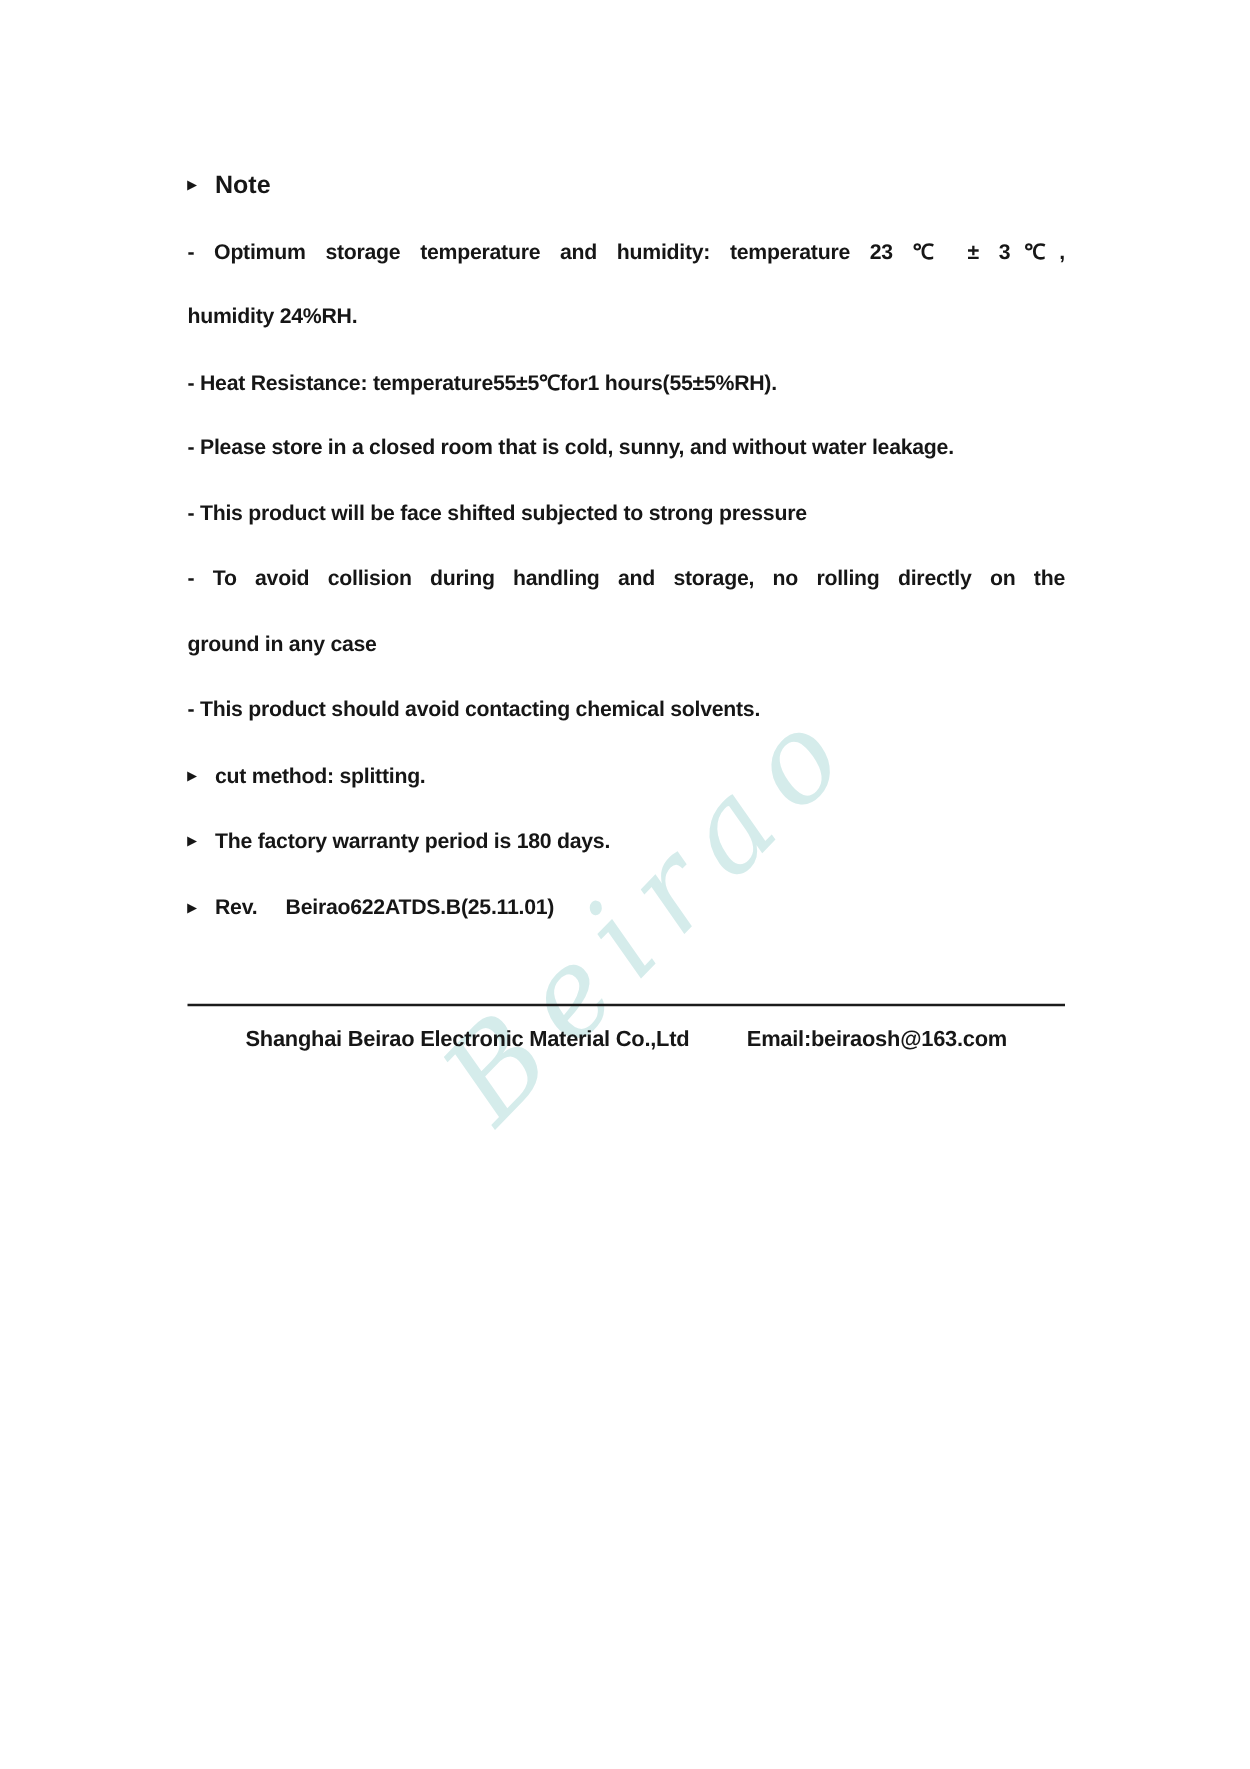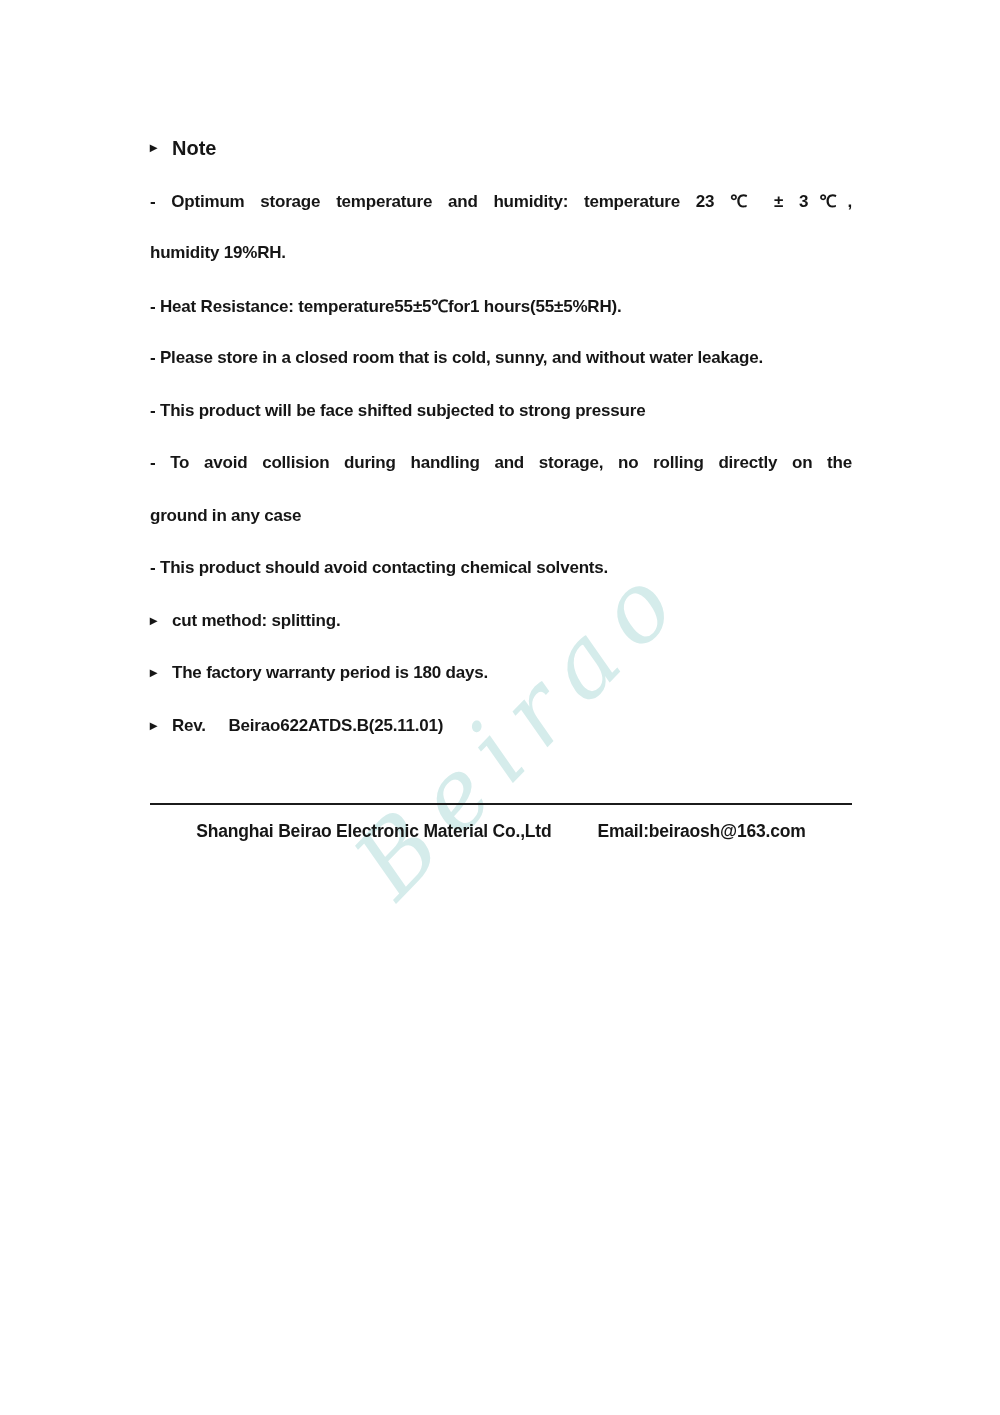--- a/index.html
+++ b/index.html
@@ -103,21 +103,21 @@
       <span class="bullet">▸</span>
       <span class="txt">Note</span>
     </div>
     <div>
         <div class="line justify">
 
     <span class="txt">- Optimum storage temperature and humidity: temperature 23 ℃ ± 3℃,</span>
   </div>
         <div class="line">
 
-    <span class="txt">humidity 19%RH.</span>
+    <span class="txt">humidity 24%RH.</span>
   </div>
         <div class="line">
 
     <span class="txt">- Heat Resistance: temperature55±5℃for1 hours(55±5%RH).</span>
   </div>
         <div class="line">
 
     <span class="txt">- Please store in a closed room that is cold, sunny, and without water leakage.</span>
   </div>
         <div class="line">

